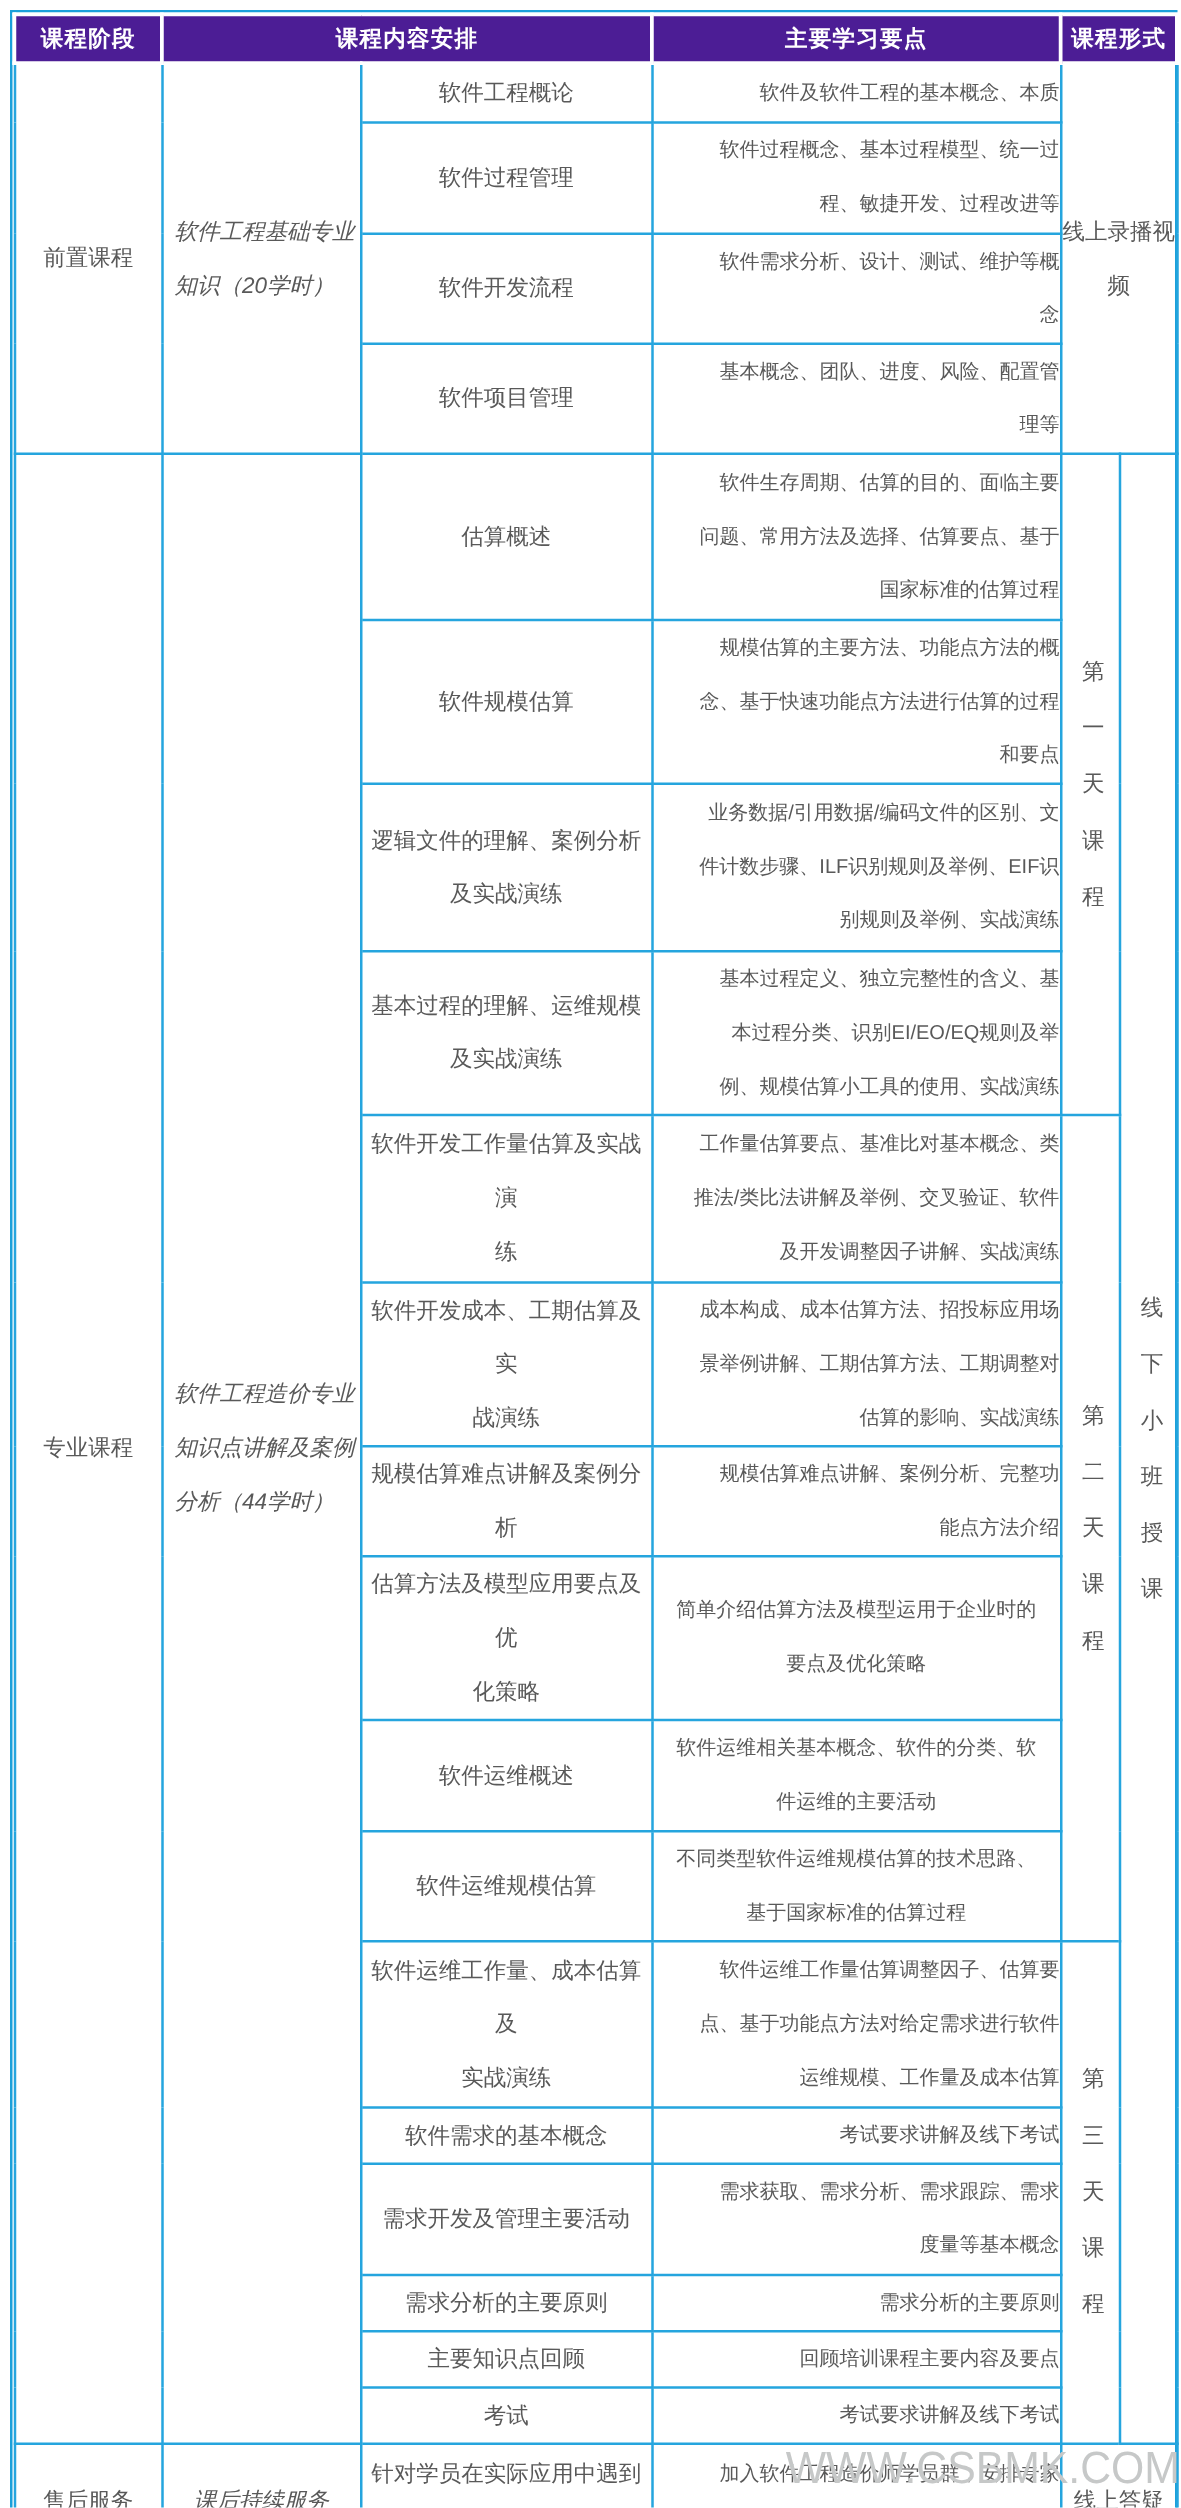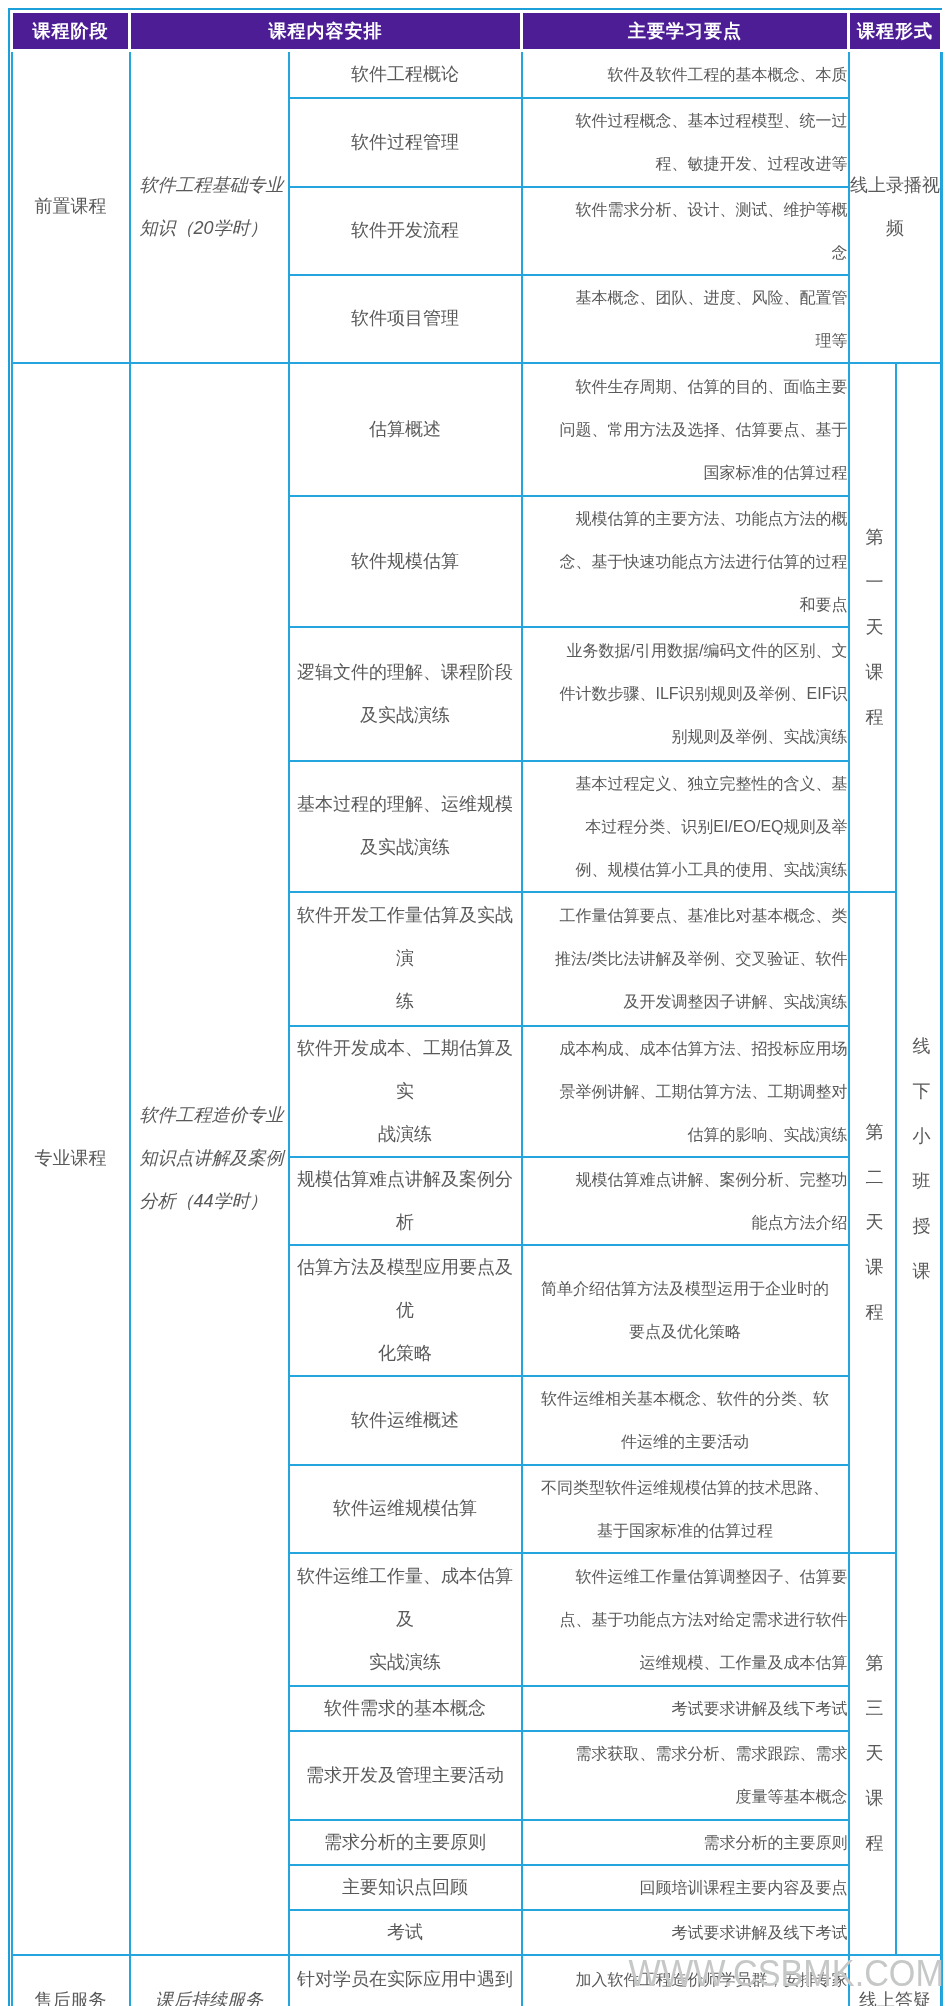--- a/index.html
+++ b/index.html
@@ -103,21 +103,21 @@
         <td class="daycol" rowspan="4"><span class="vtext">第一天课程</span></td>
         <td class="outercol" rowspan="16"><span class="vtext">线下小班授课</span></td>
       </tr>
       <tr style="height:131px">
         <td class="topic">软件规模估算</td>
         <td class="points">规模估算的主要方法、功能点方法的概
 念、基于快速功能点方法进行估算的过程
 和要点</td>
       </tr>
       <tr style="height:134px">
-        <td class="topic">逻辑文件的理解、课程阶段
+        <td class="topic">逻辑文件的理解、案例分析
 及实战演练</td>
         <td class="points">业务数据/引用数据/编码文件的区别、文
 件计数步骤、ILF识别规则及举例、EIF识
 别规则及举例、实战演练</td>
       </tr>
       <tr style="height:131px">
         <td class="topic">基本过程的理解、运维规模
 及实战演练</td>
         <td class="points">基本过程定义、独立完整性的含义、基
 本过程分类、识别EI/EO/EQ规则及举

